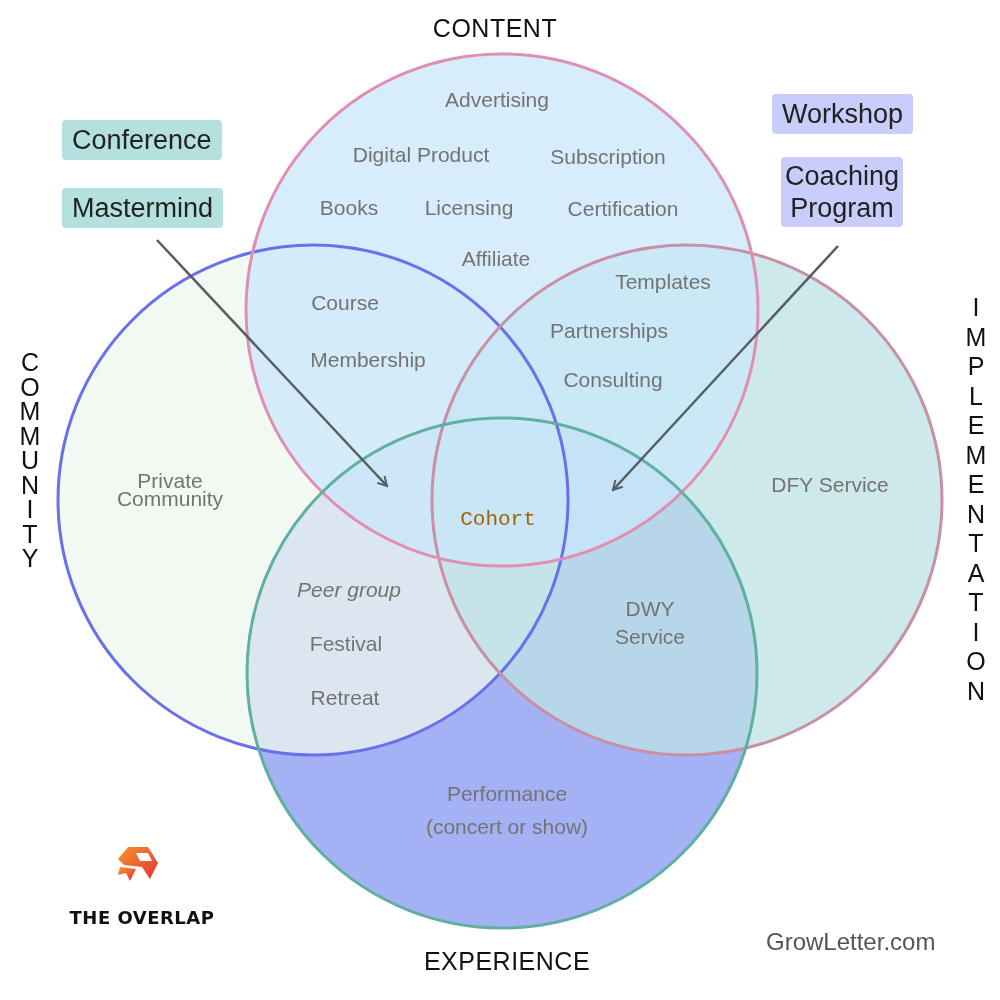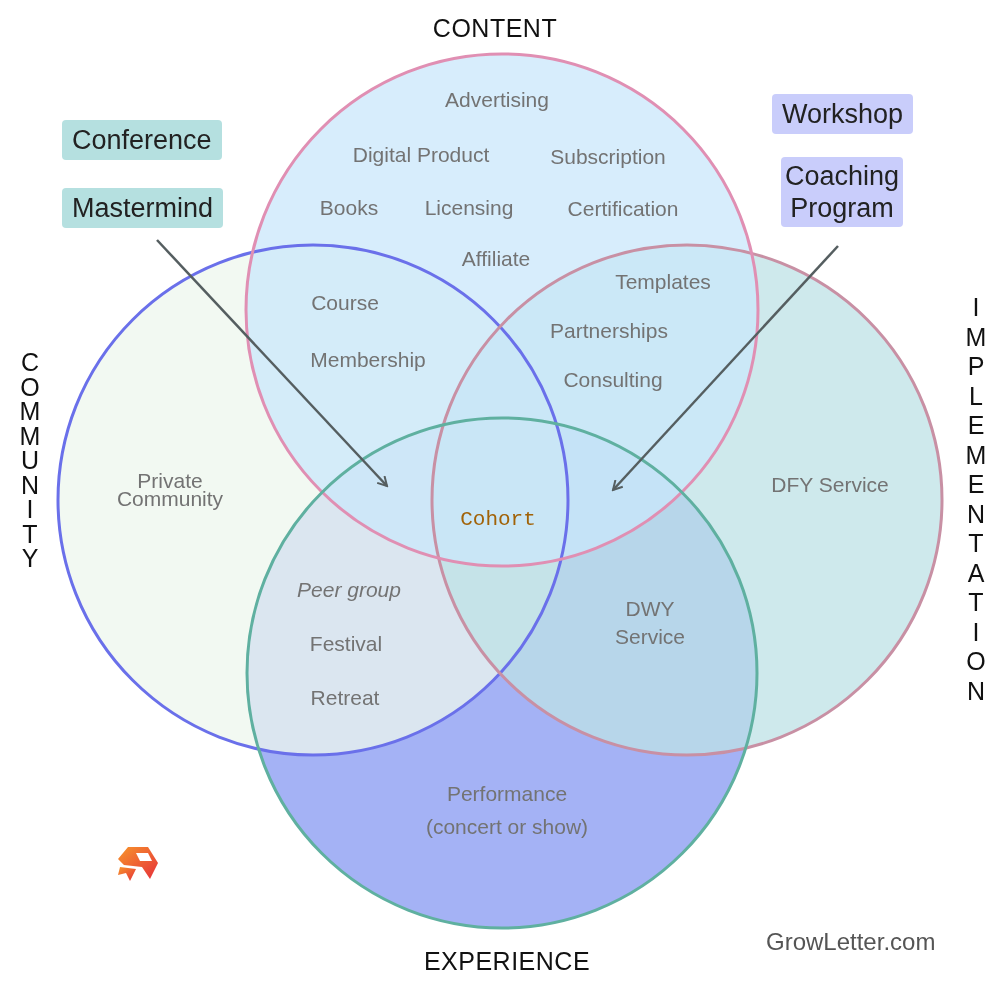--- a/index.html
+++ b/index.html
@@ -118,15 +118,16 @@
     <linearGradient id="lg" x1="0" y1="0" x2="1" y2="1">
       <stop offset="0" stop-color="#f7952b"></stop>
       <stop offset="1" stop-color="#e6303a"></stop>
     </linearGradient>
   </defs>
   <path d="M12 2 L32 2 L42 18 L34 34 L26 22 L8 20 L2 14 Z" fill="url(#lg)"></path>
   <path d="M20 8 L32 8 L36 16 L24 16 Z" fill="#ffffff"></path>
   <path d="M4 22 L20 24 L14 36 L10 28 L2 30 Z" fill="url(#lg)"></path>
 </svg>
 <div class="brand">
+  <span id="brand-line1" style="display:block">THE OVERLAP</span>
 </div>
 
 <div class="credit">GrowLetter.com</div>
 
 </body></html>

